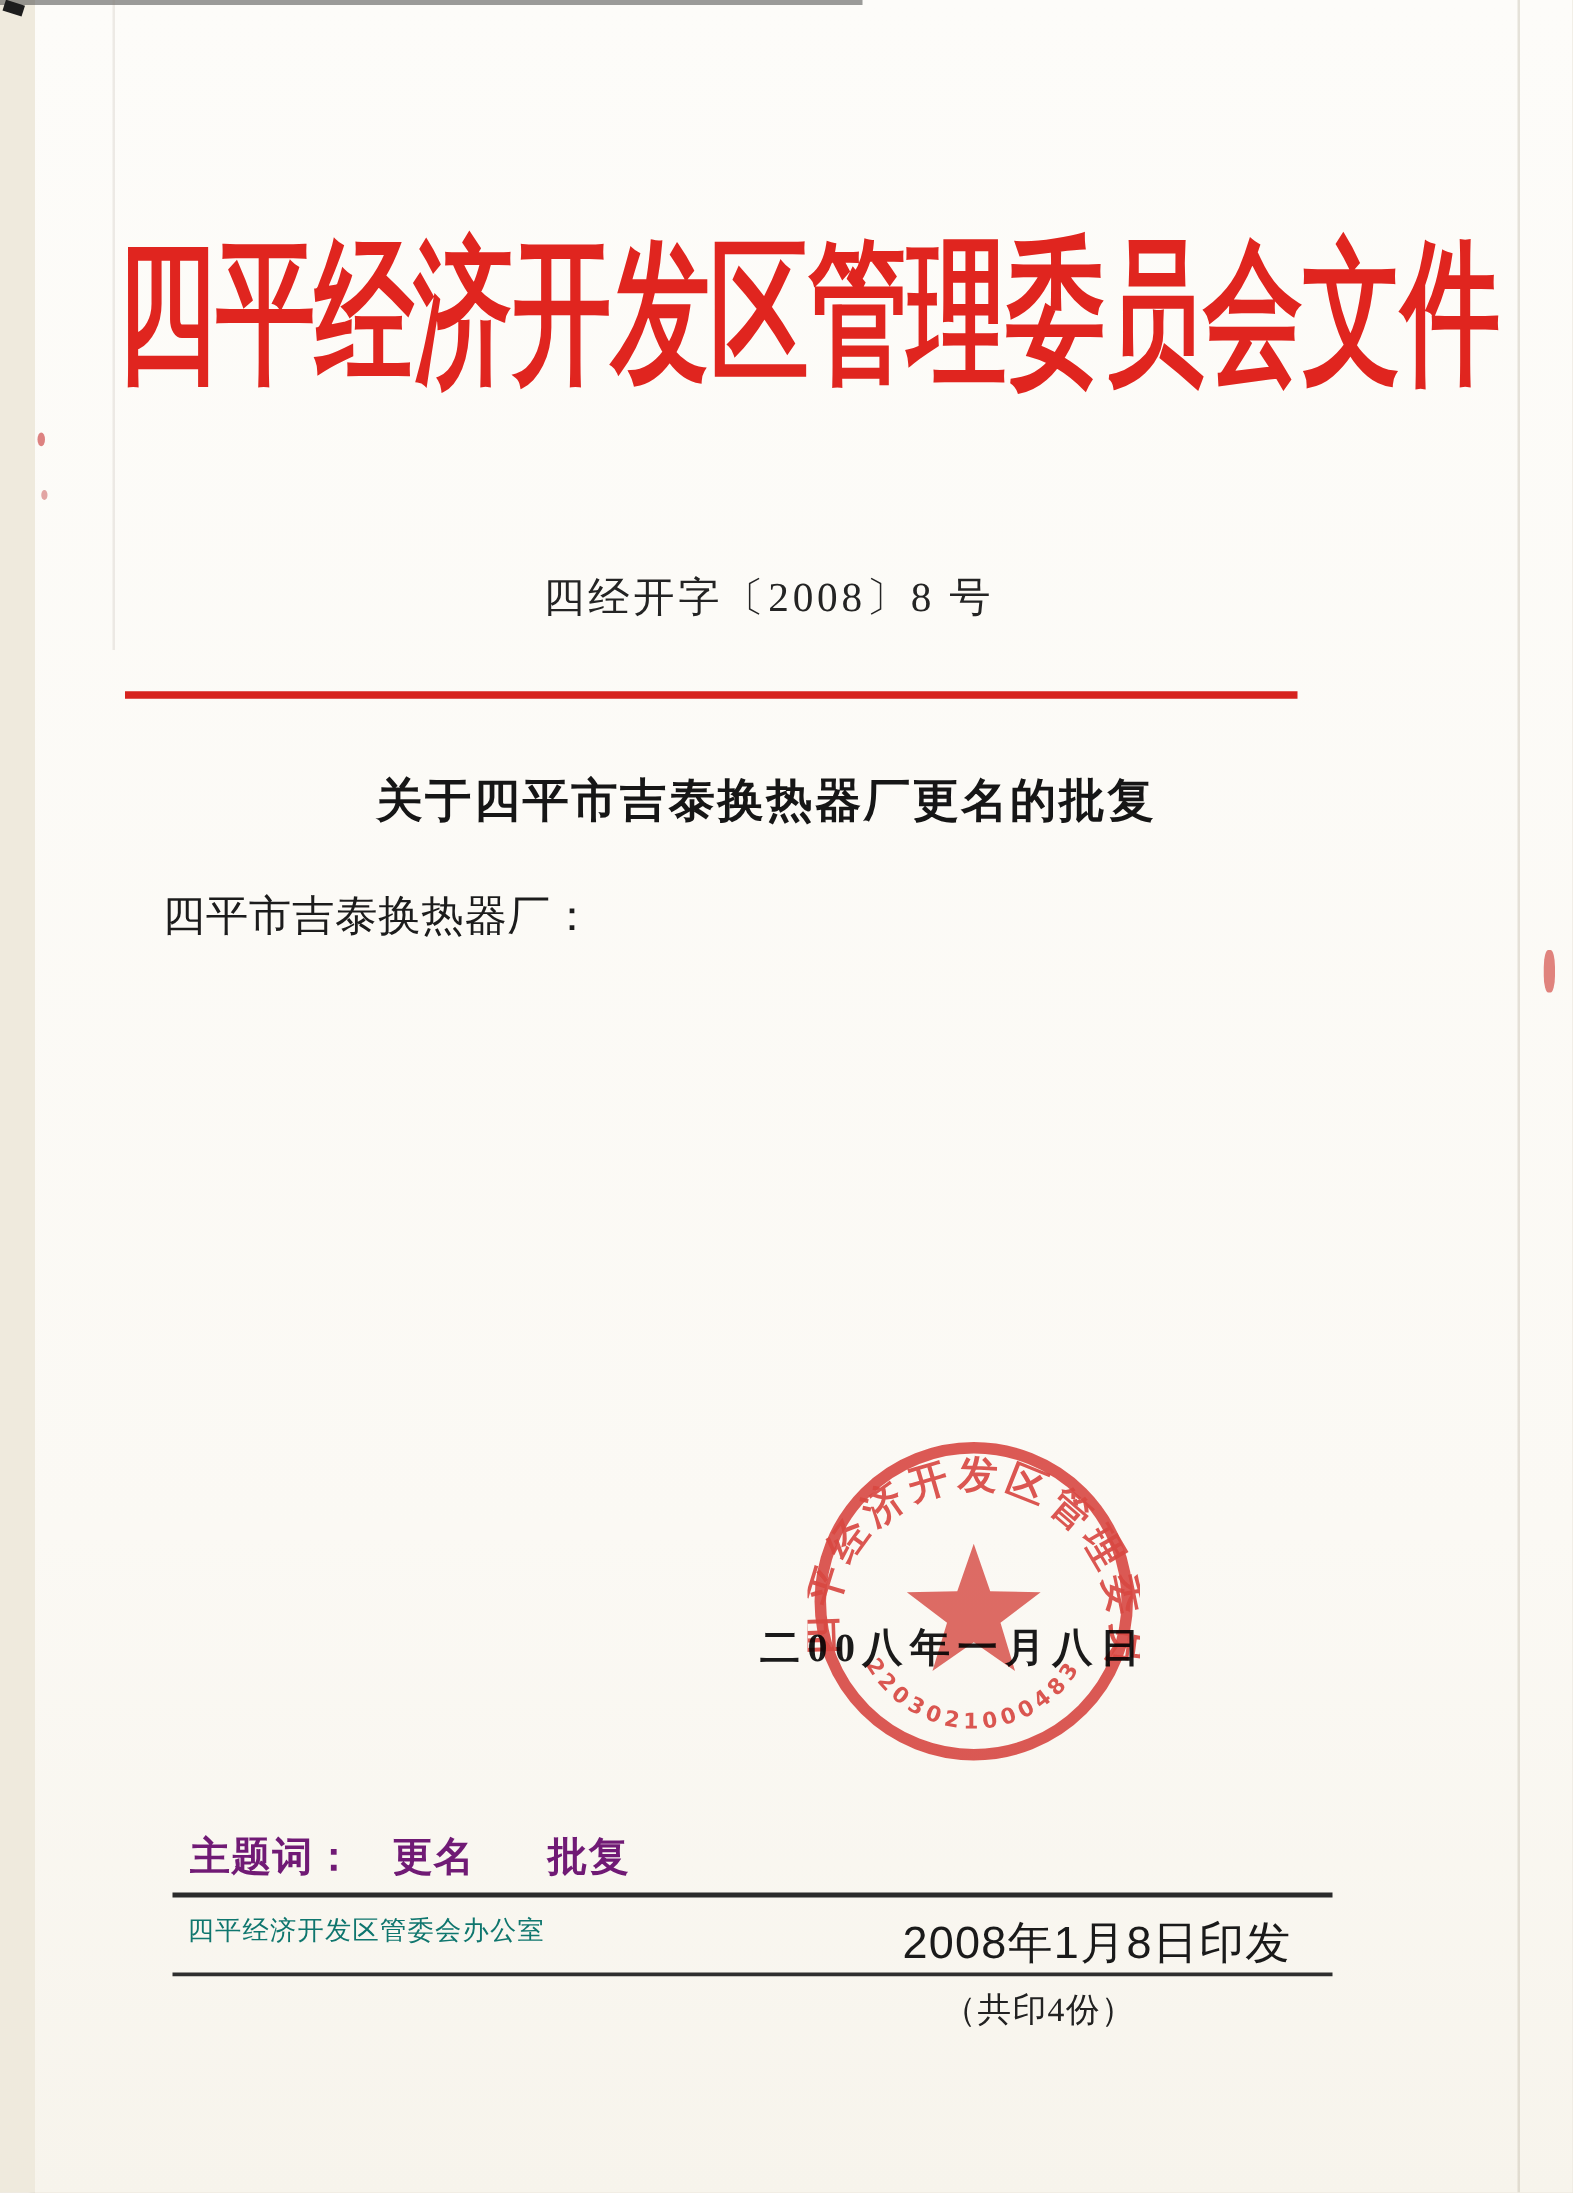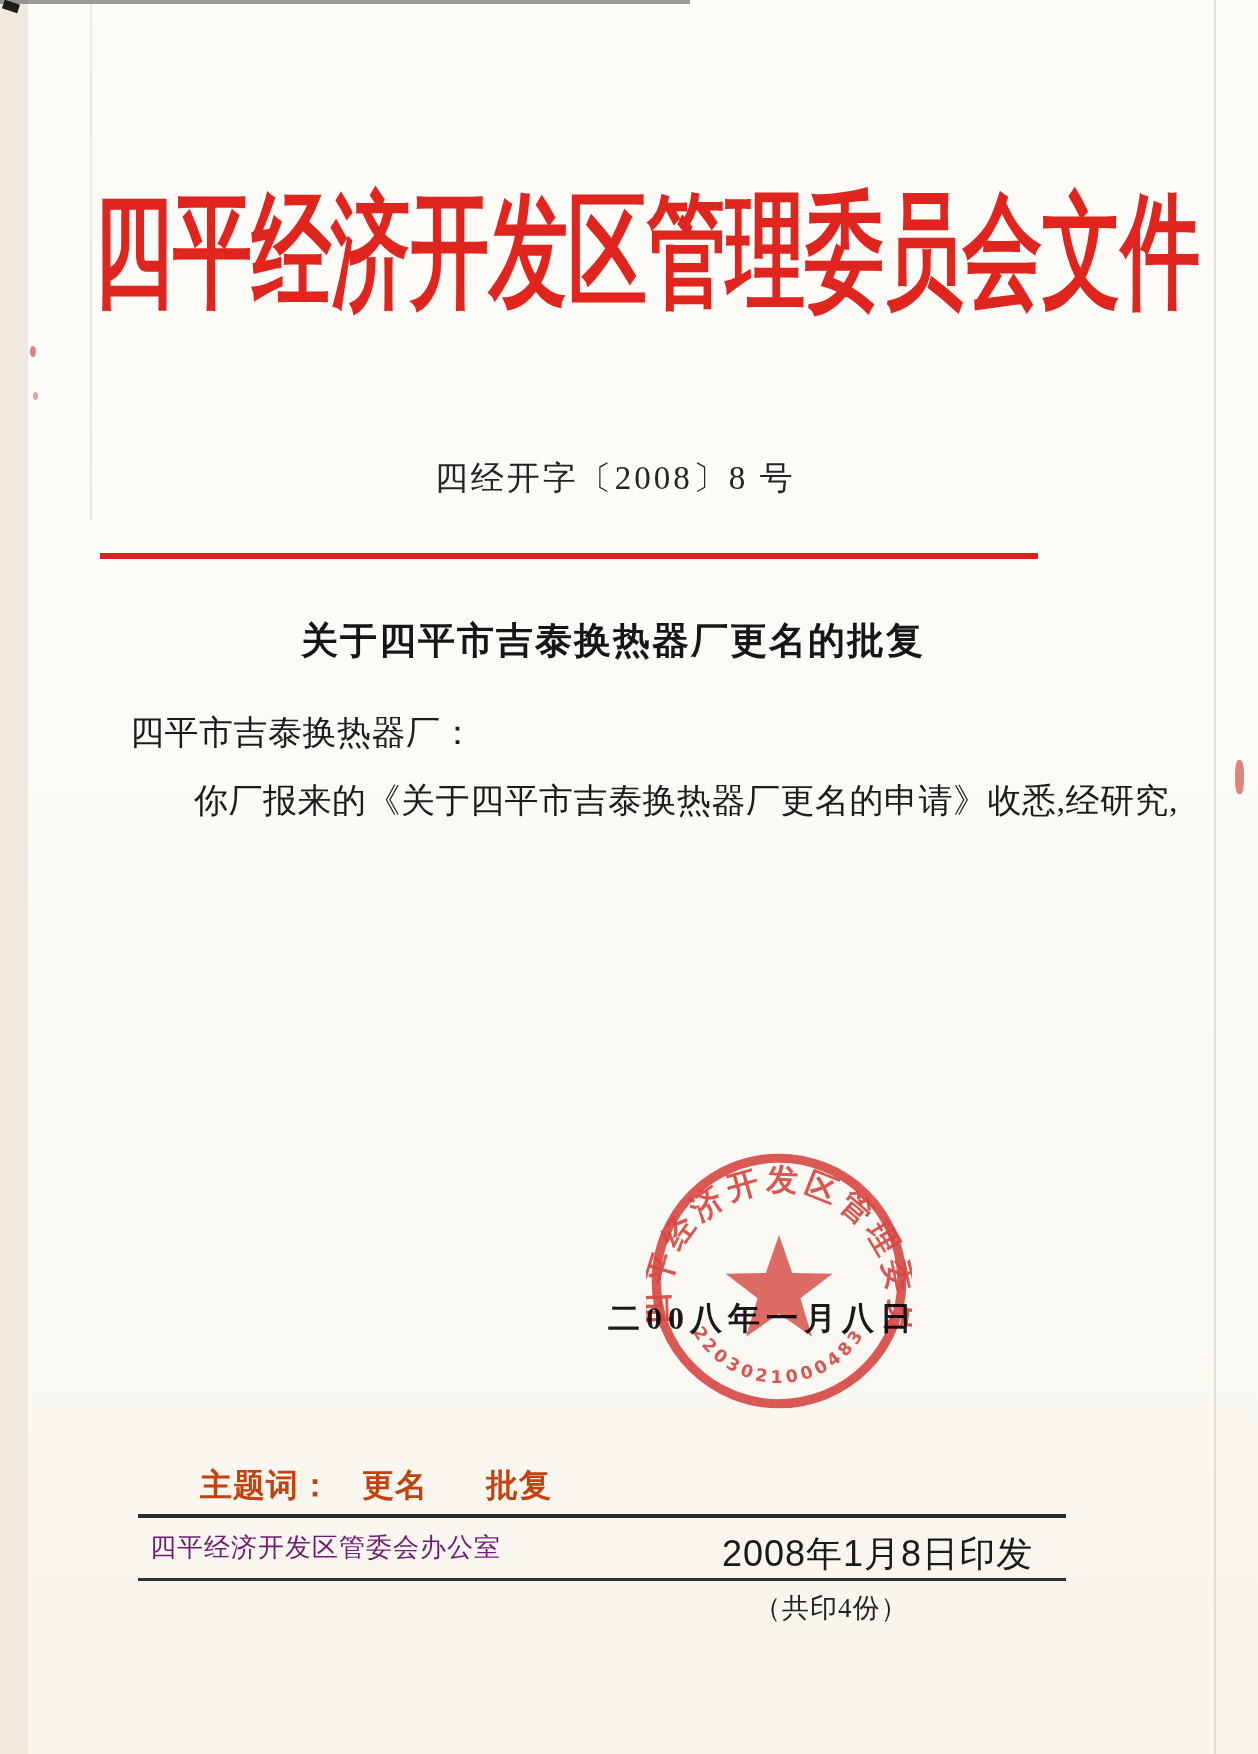--- a/index.html
+++ b/index.html
@@ -53,29 +53,29 @@
   .date-line{
     position:absolute;left:608px;top:1297px;
     font-size:32px;color:#1a1a1a;letter-spacing:6px;white-space:nowrap;font-weight:bold;
   }
   .seal{
     position:absolute;left:646px;top:1148px;width:266px;height:266px;
     mix-blend-mode:multiply;opacity:.92;
   }
   .keywords-line{
     position:absolute;left:152px;top:1464px;
-    font-size:32px;font-weight:bold;color:#c2410c;
+    font-size:32px;font-weight:bold;color:#701a75;
     font-family:"Liberation Sans","DejaVu Sans",sans-serif;
-    white-space:nowrap;letter-spacing:1px;margin-left:48px;
+    white-space:nowrap;letter-spacing:1px;
   }
   .keywords-line .kw1{margin-left:30px;}
   .keywords-line .kw2{margin-left:58px;}
   .footer-rule-1{position:absolute;left:138px;top:1514px;width:928px;height:4px;background:#2b2b2b;}
   .office-line{
-    position:absolute;left:150px;top:1530px;font-size:26px;color:#701a75;
+    position:absolute;left:150px;top:1530px;font-size:21px;color:#0f766e;
     font-family:"Liberation Sans","DejaVu Sans",sans-serif;letter-spacing:1px;white-space:nowrap;
   }
   .print-date{
     position:absolute;left:722px;top:1530px;font-size:36px;color:#1a1a1a;
     font-family:"Liberation Sans","DejaVu Sans",sans-serif;letter-spacing:1px;white-space:nowrap;
   }
   .footer-rule-2{position:absolute;left:138px;top:1578px;width:928px;height:3px;background:#2e2e2e;}
   .copies{
     position:absolute;left:754px;top:1590px;font-size:27px;color:#222;letter-spacing:1px;white-space:nowrap;
   }
@@ -96,21 +96,20 @@
 <div class="header-title">四平经济开发区管理委员会文件</div>
 
 <div class="doc-number">四经开字〔2008〕8 号</div>
 
 <div class="red-rule"></div>
 
 <div class="doc-title">关于四平市吉泰换热器厂更名的批复</div>
 
 <div class="body-text">
   <div class="line">四平市吉泰换热器厂：</div>
-  <div class="line indent">你厂报来的《关于四平市吉泰换热器厂更名的申请》收悉,经研究,</div>
 </div>
 
 <div class="date-line">二00八年一月八日</div>
 
 <svg class="seal" viewBox="0 0 260 260" xmlns="http://www.w3.org/2000/svg">
   <defs>
     <path id="sealArcTop" d="M 24,176 A 109,109 0 1 1 236,176" fill="none"></path>
     <path id="sealArcBottom" d="M 42,172 A 96,96 0 0 0 218,172" fill="none"></path>
   </defs>
   <circle cx="130" cy="130" r="120" fill="none" stroke="#d93a35" stroke-width="9" opacity="0.9"></circle>

